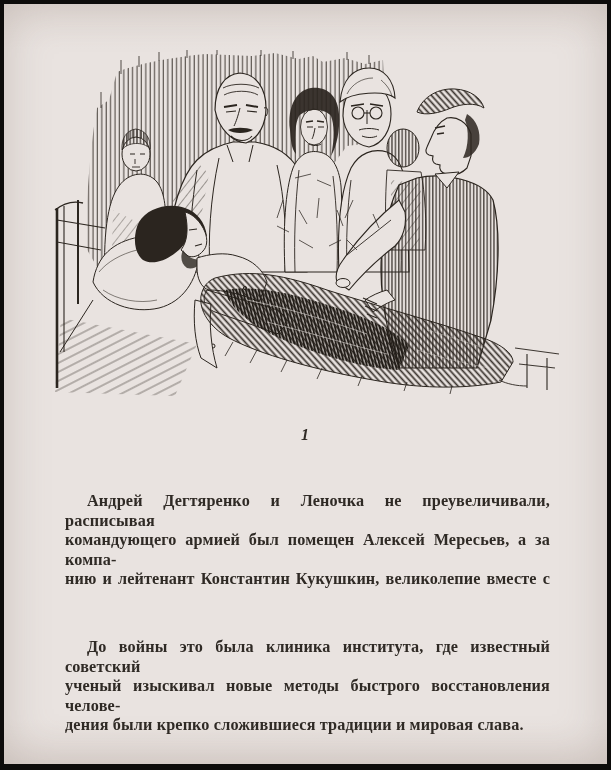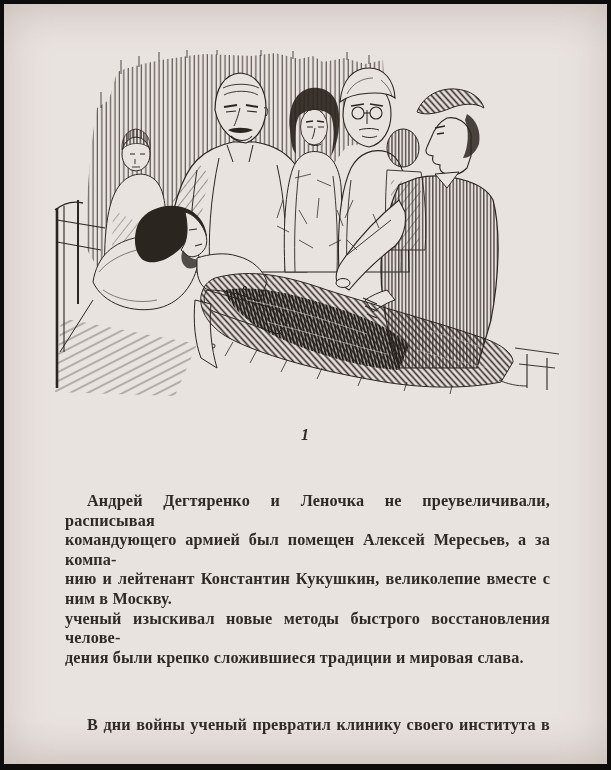--- a/index.html
+++ b/index.html
@@ -203,23 +203,23 @@
       </svg>
     </div>
 
     <div class="section-number">1</div>
 
     <div class="text-block">
       <div>
         <div class="line first">Андрей Дегтяренко и Леночка не преувеличивали, расписывая</div>
         <div class="line">командующего армией был помещен Алексей Мересьев, а за компа-</div>
         <div class="line">нию и лейтенант Константин Кукушкин, великолепие вместе с</div>
-        <div class="line end">ним в Москву.</div>
       </div>
       <div>
+        <div class="line first">До войны это была клиника института, где известный советский</div>
         <div class="line">ученый изыскивал новые методы быстрого восстановления челове-</div>
         <div class="line end">дения были крепко сложившиеся традиции и мировая слава.</div>
       </div>
       <div>
         <div class="line first">В дни войны ученый превратил клинику своего института в</div>
 
       </div>
     </div>
 
   </div>

